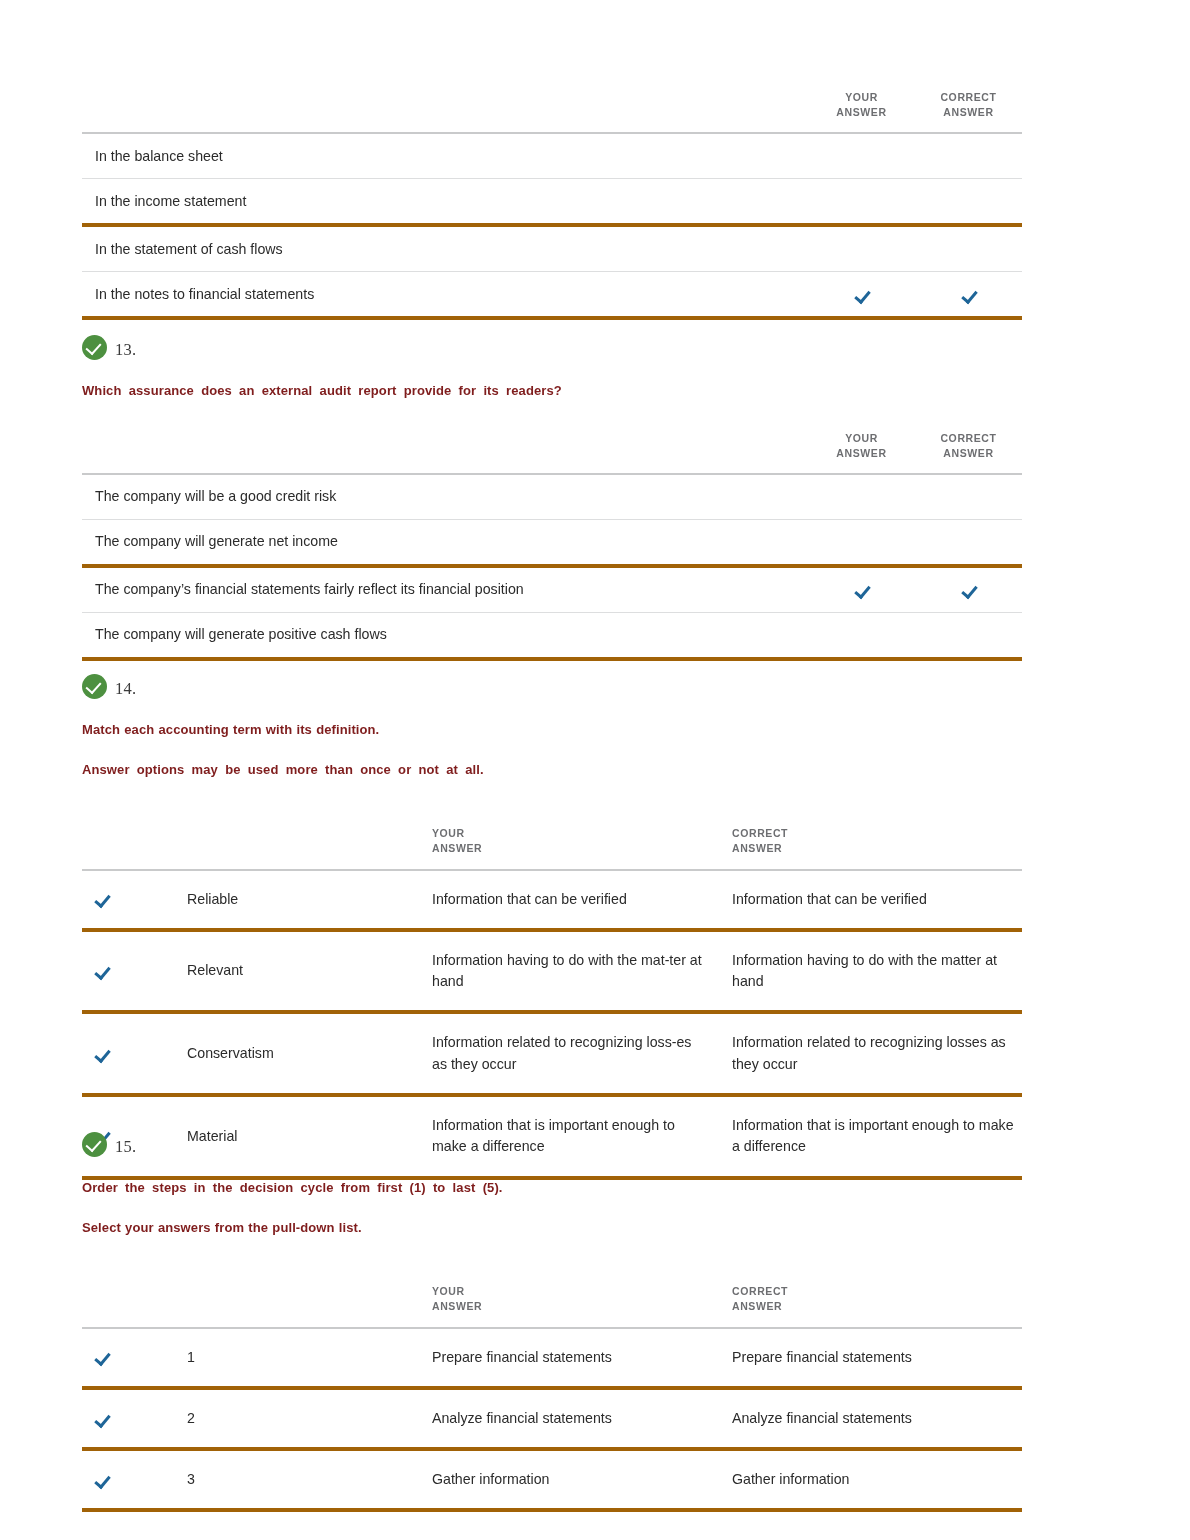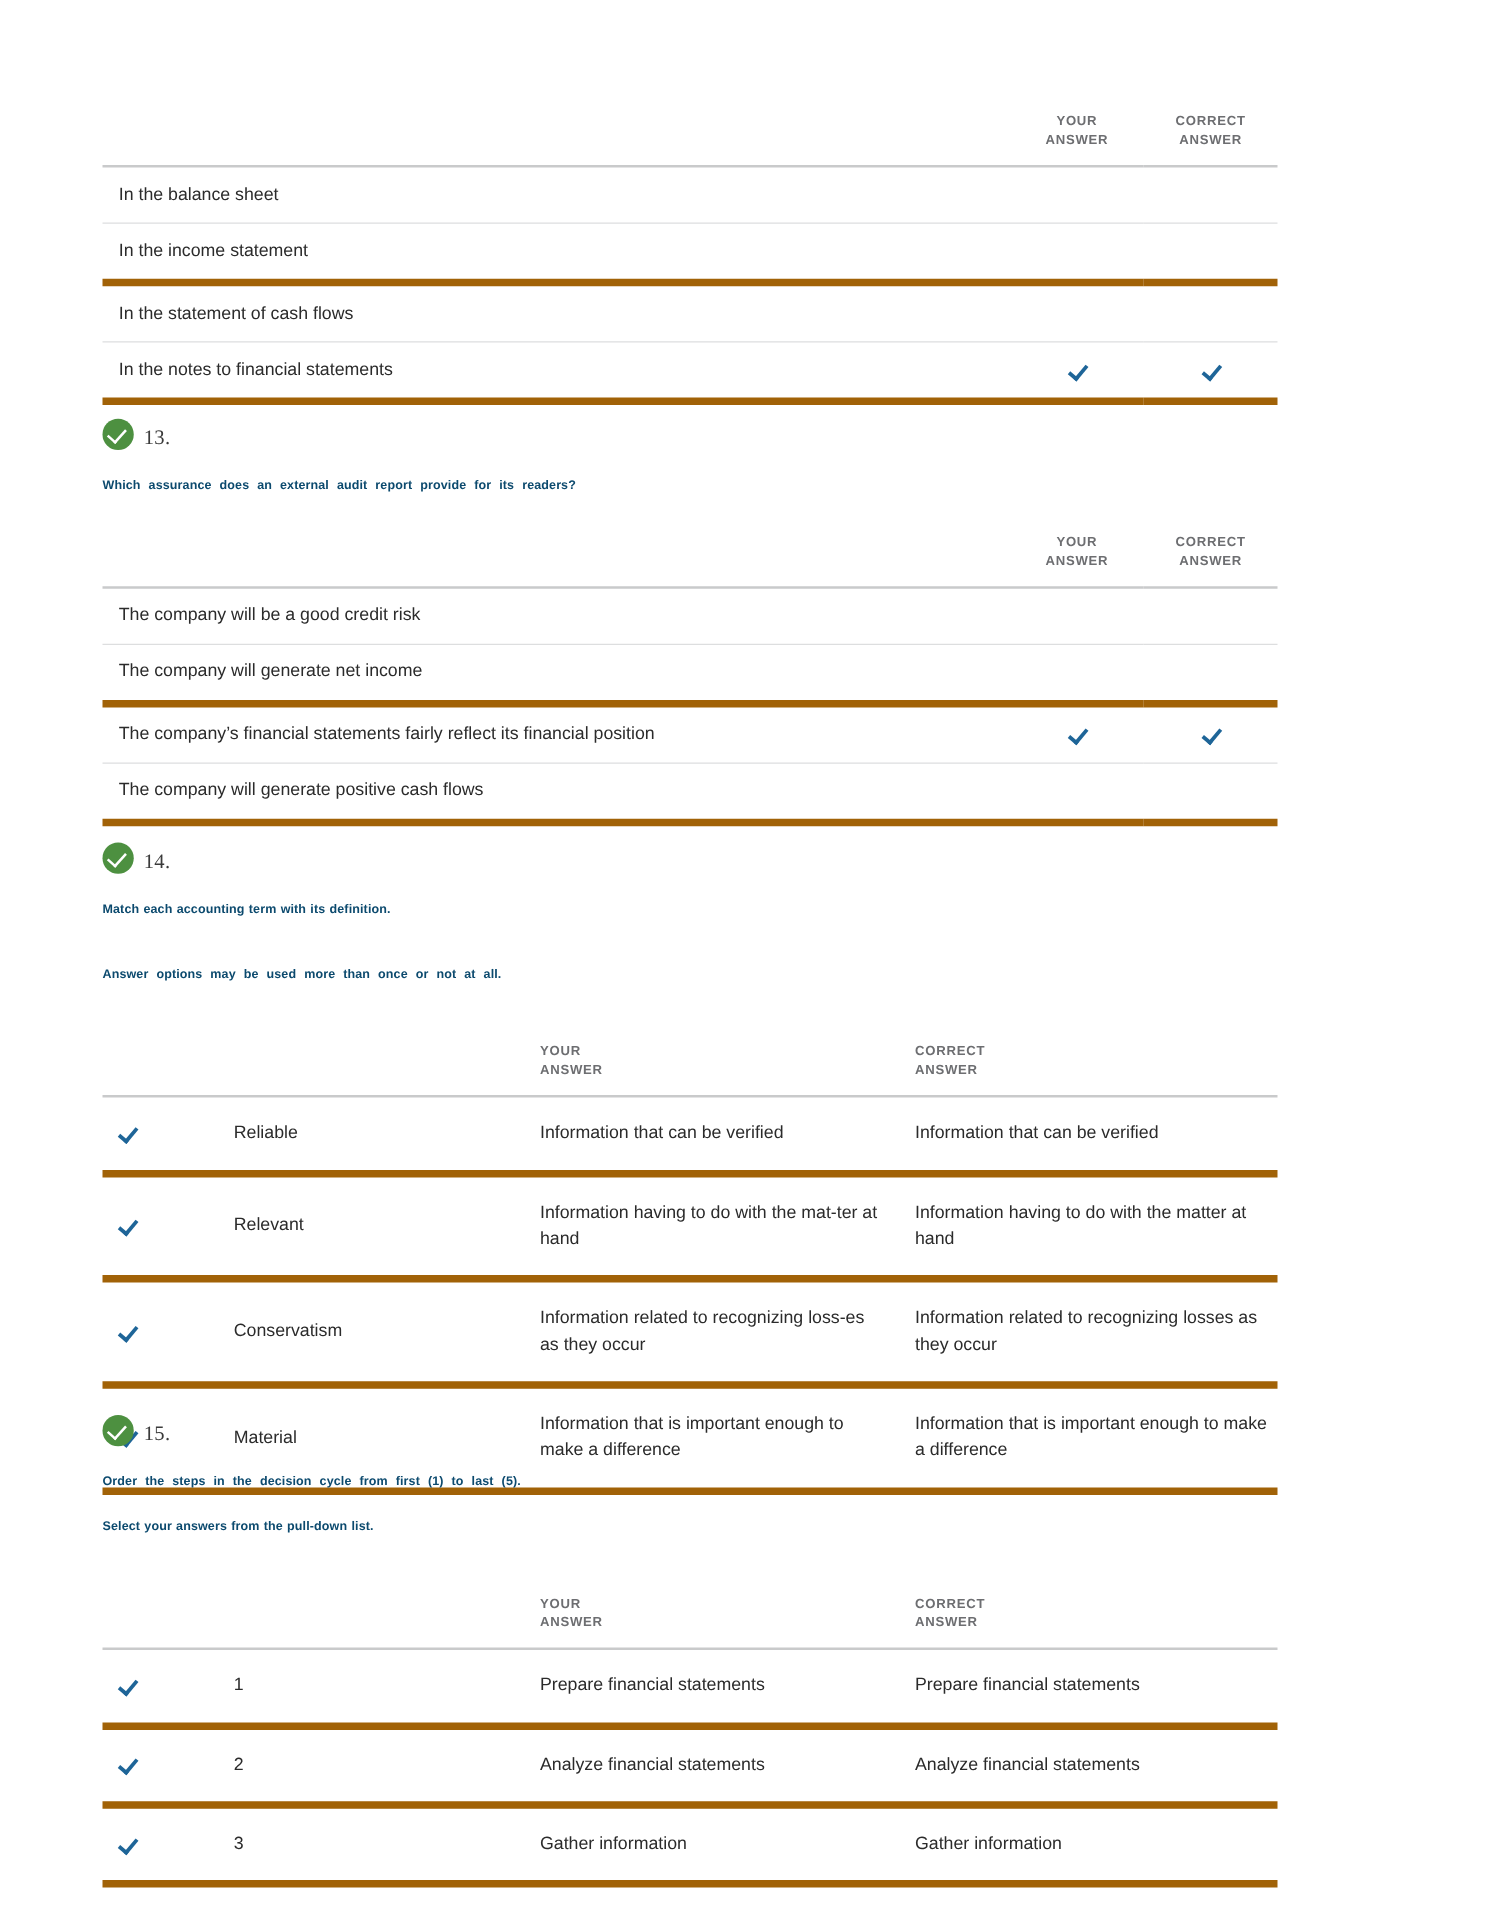--- a/index.html
+++ b/index.html
@@ -57,23 +57,23 @@
     transform: rotate(42deg);
   }
   .qnum {
     font-size: 16.5px;
     color: #3b3b3b;
     font-family: "Liberation Serif", "DejaVu Serif", serif;
     letter-spacing: .2px;
   }
 
   .qprompt {
-    font-size: 10px;
+    font-size: 13px;
     font-weight: bold;
-    color: #0c4a6e;
+    color: #7f1d1d;
     letter-spacing: .1px;
     word-spacing: 3.5px;
     line-height: 1.35;
   }
   .qprompt.tight { word-spacing: 0.5px; }
 
   
   table.qtable {
     border-collapse: collapse;
     width: 940px;
@@ -109,21 +109,21 @@
   .mt th.c-term { width: 300px; }
   .mt th.c-your { width: 300px; text-align: left; }
   .mt th.c-correct { width: 290px; text-align: left; }
   .mt td.c-mark { text-align: left; padding-left: 12px; }
   .mt td.c-term { padding-left: 55px; }
   .mt td.c-your { padding-right: 28px; }
   .mt tbody tr td { padding: 18px 0; }
 
   
   .rule-head { border-bottom: 2px solid #c9cacb; }
-  .rule-row  { border-bottom: 6px solid #a16207; }
+  .rule-row  { border-bottom: 4px solid #a16207; }
   .rule-thin { border-bottom: 1px solid #dddedf; }
 
   
   .bluecheck {
     display: inline-block;
     width: 15px;
     height: 15px;
     position: relative;
     vertical-align: middle;
   }
@@ -237,21 +237,21 @@
       </tbody>
     </table>
   </div>
 
   <div class="qblock" style="top:661px;">
     <div class="qhead">
       <span class="badge-ok"></span>
       <span class="qnum">14.</span>
     </div>
     <div class="qprompt tight" style="margin-top:22px;">Match each accounting term with its definition.</div>
-    <div class="qprompt" style="margin-top:38px;">Answer options may be used more than once or not at all.</div>
+    <div class="qprompt" style="margin-top:22px;">Answer options may be used more than once or not at all.</div>
 
     <table class="qtable mt" style="margin-top:48px;">
       <thead>
         <tr class="rule-head">
           <th class="c-mark"></th>
           <th class="c-term"></th>
           <th class="c-your">
             <span class="hdr-stack">YOUR</span>
             <span class="hdr-stack">ANSWER</span>
           </th>

